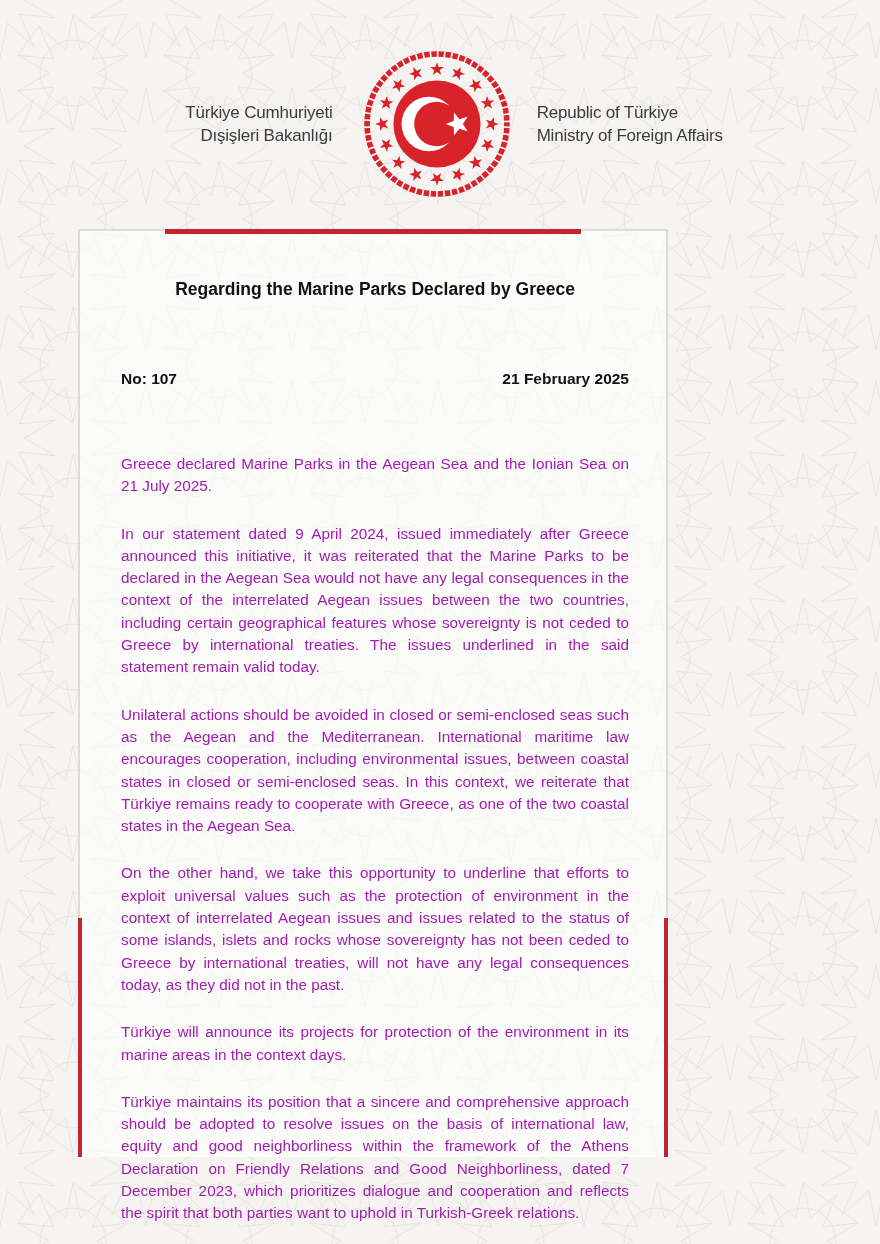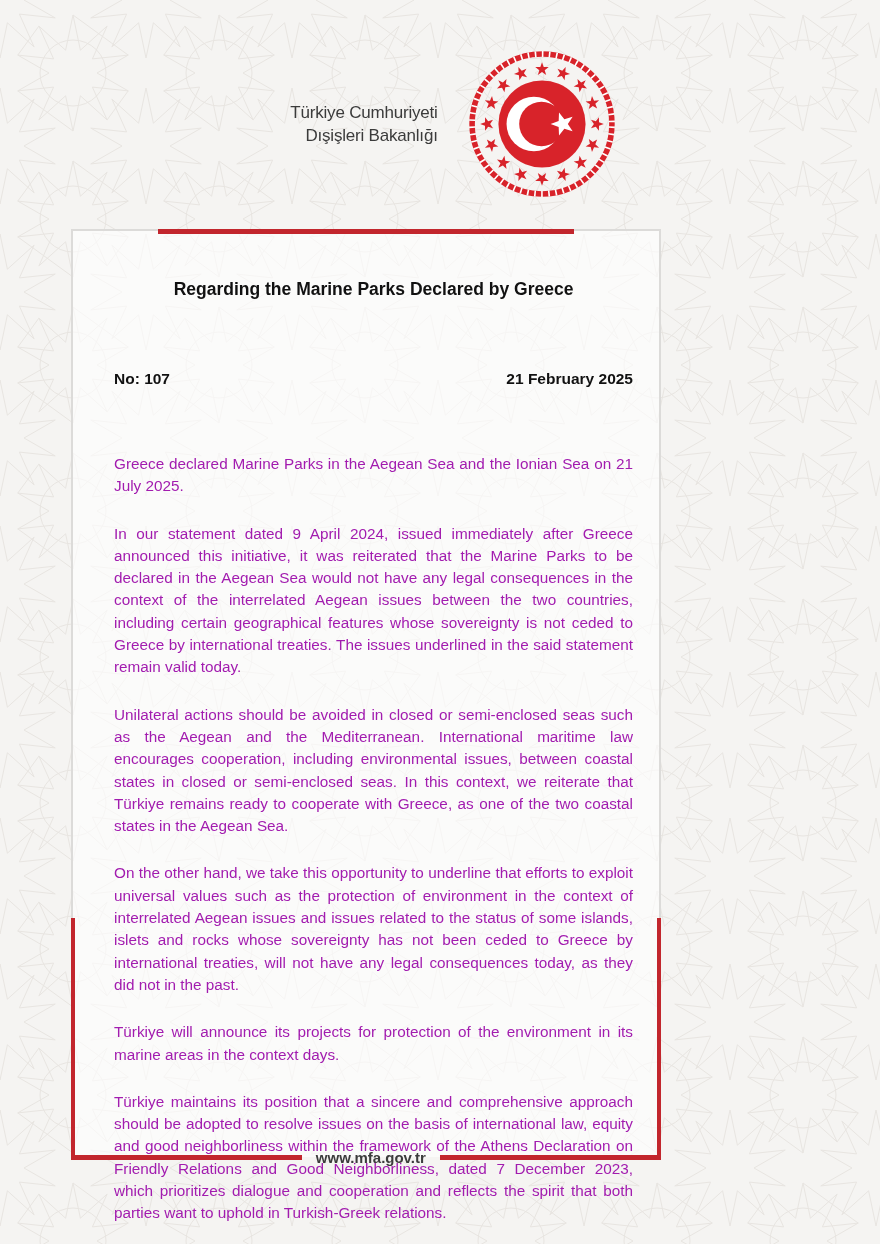--- a/index.html
+++ b/index.html
@@ -9,23 +9,23 @@
 
   
   .letterhead{position:absolute; top:48px; left:0; right:0; height:152px;
     display:flex; justify-content:center; align-items:center; z-index:2;padding-left:28px;}
   .org-block{color:#3b3b3b; font-size:17px; line-height:23px; letter-spacing:-0.2px; font-weight:500;}
   .org-left{text-align:right; margin-right:28px;}
   .org-right{text-align:left; margin-left:24px;}
   .emblem{width:152px; height:152px; flex:0 0 auto;}
 
   
-  .card{position:absolute; left:71px; top:229px; width:590px; height:928px;
+  .card{position:absolute; left:78px; top:229px; width:590px; height:928px;
     box-sizing:border-box; border:2px solid #dcdbd9; border-bottom:none;
-    background:rgba(255,255,255,0.62); z-index:1; padding:0 26px 0 41px;}
+    background:rgba(255,255,255,0.62); z-index:1; padding:0 37px 0 41px;}
   .accent-top{position:absolute; top:-2px; left:50%; transform:translateX(-50%);
     width:416px; height:5px; background:#c2262d;}
   .accent-left{position:absolute; left:-2px; top:687px; bottom:0; width:4px; background:#c2262d;}
   .accent-right{position:absolute; right:-2px; top:687px; bottom:0; width:4px; background:#c2262d;}
 
   .doc-title{margin:46px 0 0 0; text-align:center; font-size:17.5px; line-height:24px;
     font-weight:bold; color:#111;}
   .meta-row{margin-top:68px; display:flex; justify-content:space-between;
     font-size:15.5px; line-height:20px; font-weight:bold; color:#111;}
   .body-copy{margin-top:64px; color:#a21caf;}
@@ -94,20 +94,24 @@
         <use href="#rstar" transform="translate(75,75) rotate(315) translate(0,-54)"></use>
         <use href="#rstar" transform="translate(75,75) rotate(337.5) translate(0,-54)"></use>
       </g>
 
       <circle cx="75" cy="75" r="43" fill="#d8232a"></circle>
       <circle cx="67" cy="75" r="27" fill="#ffffff"></circle>
       <circle cx="74.5" cy="75" r="22" fill="#d8232a"></circle>
       <path d="M83.5,75 L91.45,72.06 L91.79,63.59 L97.05,70.24 L105.21,67.94 L100.5,75 L105.21,82.06 L97.05,79.76 L91.79,86.41 L91.45,77.94 Z" fill="#ffffff"></path>
     </svg>
 
+    <div class="org-block org-right">
+      <div>Republic of Türkiye</div>
+      <div>Ministry of Foreign Affairs</div>
+    </div>
   </header>
 
   <main class="card">
     <div class="accent-top"></div>
     <div class="accent-left"></div>
     <div class="accent-right"></div>
 
     <h1 class="doc-title">Regarding the Marine Parks Declared by Greece</h1>
 
     <div class="meta-row">
@@ -117,22 +121,15 @@
 
     <div class="body-copy">
       <p>Greece declared Marine Parks in the Aegean Sea and the Ionian Sea on 21 July 2025.</p>
       <p>In our statement dated 9 April 2024, issued immediately after Greece announced this initiative, it was reiterated that the Marine Parks to be declared in the Aegean Sea would not have any legal consequences in the context of the interrelated Aegean issues between the two countries, including certain geographical features whose sovereignty is not ceded to Greece by international treaties. The issues underlined in the said statement remain valid today.</p>
       <p>Unilateral actions should be avoided in closed or semi-enclosed seas such as the Aegean and the Mediterranean. International maritime law encourages cooperation, including environmental issues, between coastal states in closed or semi-enclosed seas. In this context, we reiterate that Türkiye remains ready to cooperate with Greece, as one of the two coastal states in the Aegean Sea.</p>
       <p>On the other hand, we take this opportunity to underline that efforts to exploit universal values such as the protection of environment in the context of interrelated Aegean issues and issues related to the status of some islands, islets and rocks whose sovereignty has not been ceded to Greece by international treaties, will not have any legal consequences today, as they did not in the past.</p>
       <p>Türkiye will announce its projects for protection of the environment in its marine areas in the context days.</p>
       <p>Türkiye maintains its position that a sincere and comprehensive approach should be adopted to resolve issues on the basis of international law, equity and good neighborliness within the framework of the Athens Declaration on Friendly Relations and Good Neighborliness, dated 7 December 2023, which prioritizes dialogue and cooperation and reflects the spirit that both parties want to uphold in Turkish-Greek relations.</p>
     </div>
 
-    <div class="bottom-strip">
-      <div class="strip-red-left"></div>
-      <div class="strip-line"></div>
-      <span class="footer-url">www.mfa.gov.tr</span>
-      <div class="strip-line"></div>
-      <div class="strip-red-right"></div>
-    </div>
   </main>
 
 </div>
 
 </body></html>

